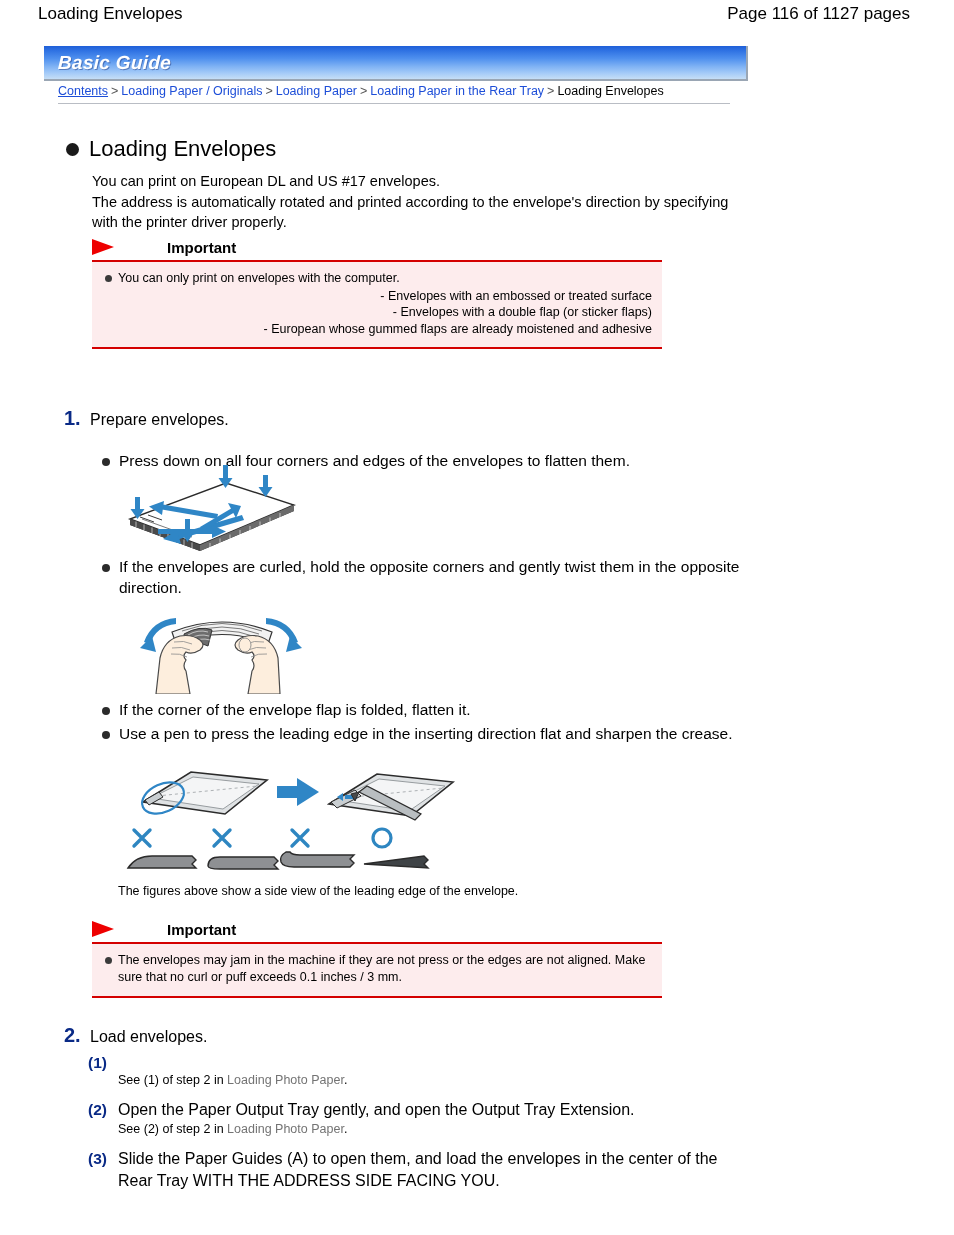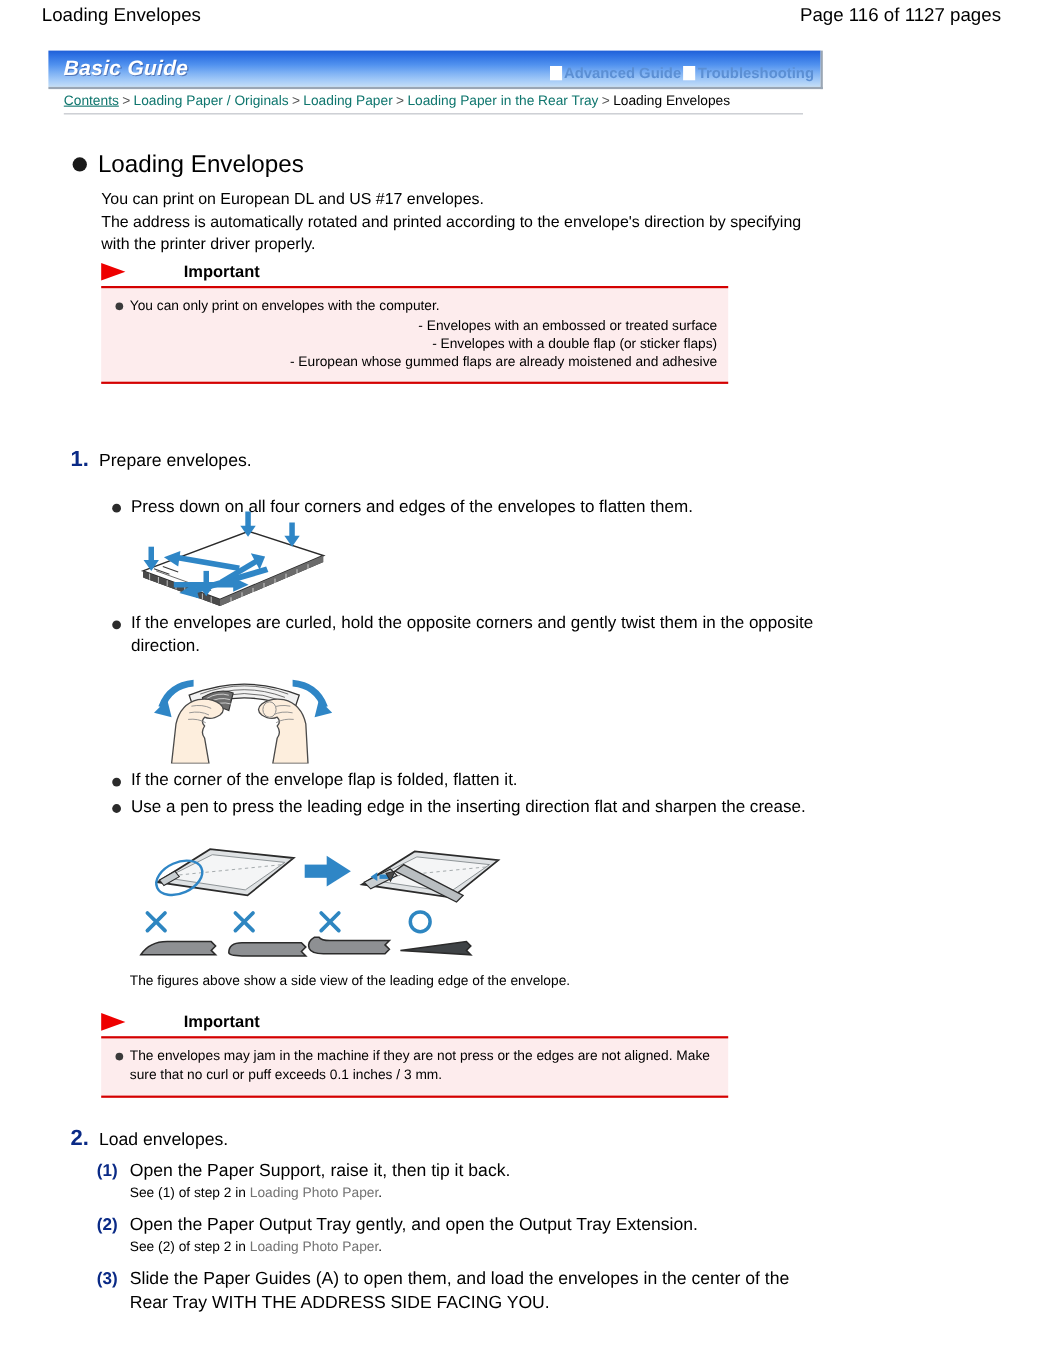--- a/index.html
+++ b/index.html
@@ -80,21 +80,21 @@
   .breadcrumb {
     position: absolute;
     left: 58px; top: 84px;
     width: 672px;
     font-size: 12.5px;
     color: #000;
     padding-bottom: 5px;
     border-bottom: 1px solid #b9bdc4;
     white-space: nowrap;
   }
-  .breadcrumb a { color: #0f766e; text-decoration: none; }
+  .breadcrumb a { color: #1d4ed8; text-decoration: none; }
   .breadcrumb a.first { text-decoration: underline; }
   .breadcrumb .sep { color: #555; margin: 0 3px; }
   .breadcrumb .current { color: #000; }
 
   
   .section-title {
     position: absolute;
     left: 66px; top: 136px;
     display: flex; align-items: center;
     font-size: 22px;
@@ -203,30 +203,20 @@
 </head>
 <body>
 
 <div class="page-header">
   <span class="doc-title">Loading Envelopes</span>
   <span class="page-count">Page 116 of 1127 pages</span>
 </div>
 
 <div class="guide-banner">
   <span class="banner-brand">Basic Guide</span>
-  <span class="banner-links">
-    <a class="lk" href="#">
-        <span class="sq"></span>
-        <span>Advanced Guide</span>
-      </a>
-    <a class="lk" href="#">
-        <span class="sq"></span>
-        <span>Troubleshooting</span>
-      </a>
-  </span>
 </div>
 
 <div class="breadcrumb">
   <a class="first" href="#">Contents</a><span class="sep">&gt;</span><a href="#">Loading Paper / Originals</a><span class="sep">&gt;</span><a href="#">Loading Paper</a><span class="sep">&gt;</span><a href="#">Loading Paper in the Rear Tray</a><span class="sep">&gt;</span><span class="current">Loading Envelopes</span>
 </div>
 
 <div class="section-title">
   <span class="title-bullet"></span>
   <span>Loading Envelopes</span>
 </div>
@@ -464,21 +454,20 @@
   <div class="step-head">
     <span class="step-num">2.</span>
     <span class="step-text">Load envelopes.</span>
   </div>
 </div>
 
 <div style="position:absolute; left:88px; top:1054px; width:660px;">
 
   <div class="substep">
     <span class="substep-num">(1)</span>
-    <span class="substep-text">Open the Paper Support, raise it, then tip it back.</span>
   </div>
   <div class="see-line">
     <span>See (1) of step 2 in</span>
     <a href="#">Loading Photo Paper</a><span>.</span>
   </div>
 
   <div class="substep" style="margin-top:12px;">
     <span class="substep-num">(2)</span>
     <span class="substep-text">Open the Paper Output Tray gently, and open the Output Tray Extension.</span>
   </div>

